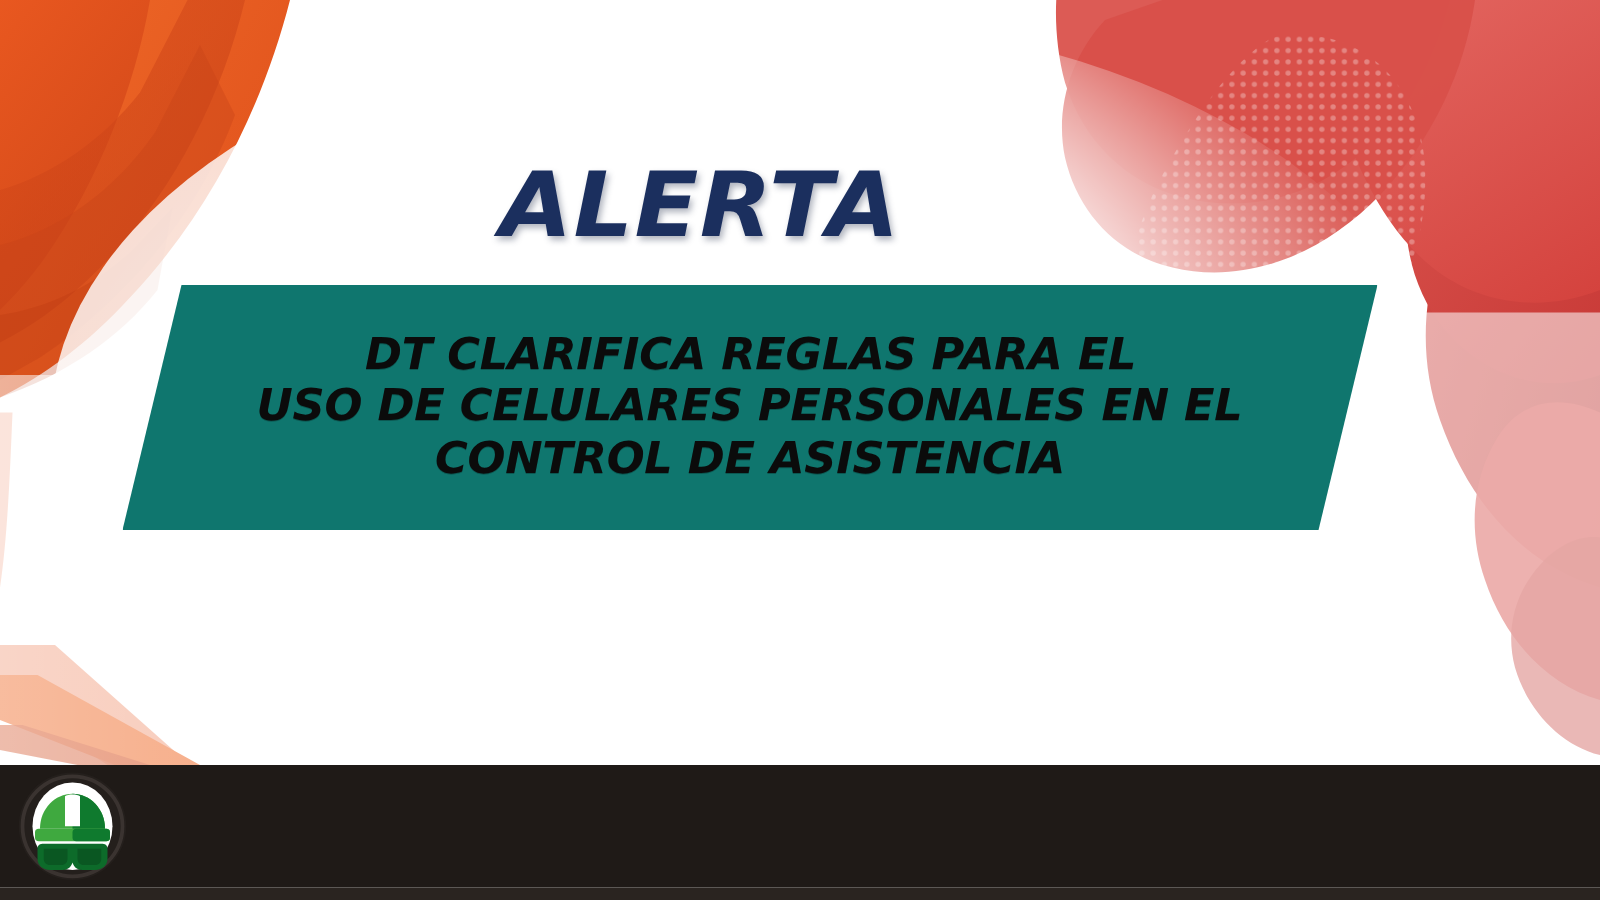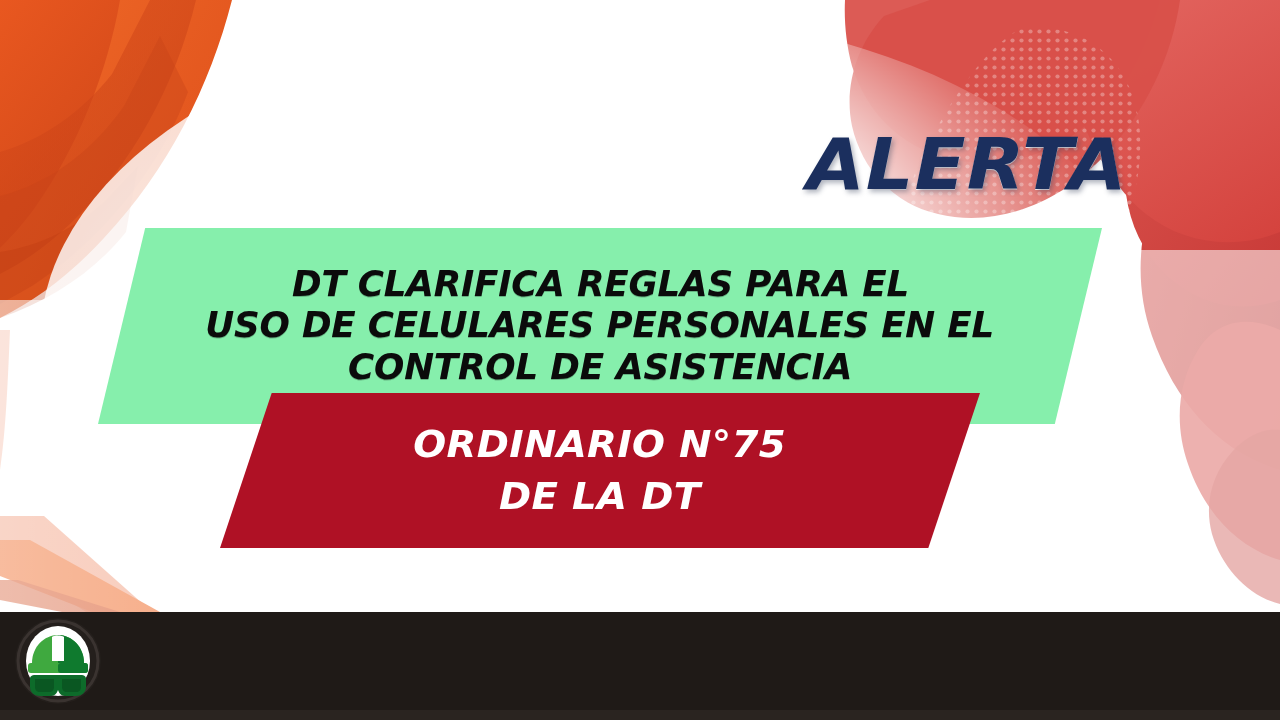--- a/index.html
+++ b/index.html
@@ -35,21 +35,21 @@
     inset: 0;
     z-index: 5;
   }
 
   
   .alerta-wrap {
     position: absolute;
     top: 128px;
     left: 0;
     width: 1121px;
-    text-align: right;
+    text-align: center;
   }
   .alerta {
     display: inline-block;
     font-family: "DejaVu Sans", sans-serif;
     font-weight: 700;
     font-style: italic;
     font-size: 72px;
     line-height: 1;
     letter-spacing: 1px;
     color: #1b2f5e;
@@ -58,21 +58,21 @@
     transform: scaleX(1.04);
   }
 
   
   .yellow-banner {
     position: absolute;
     top: 228px;
     left: 98px;
     width: 1004px;
     height: 196px;
-    background: #86efac;
+    background: #0f766e;
     clip-path: polygon(4.7% 0%, 100% 0%, 95.3% 100%, 0% 100%);
     box-shadow: 0 2px 6px rgba(0,0,0,0.05);
   }
   .yellow-lines {
     position: absolute;
     inset: 0;
     display: flex;
     flex-direction: column;
     align-items: center;
     justify-content: center;
@@ -263,26 +263,20 @@
     </div>
 
     <div class="yellow-banner">
       <div class="yellow-lines">
         <div class="yl">DT CLARIFICA REGLAS PARA EL</div>
         <div class="yl">USO DE CELULARES PERSONALES EN EL</div>
         <div class="yl">CONTROL DE ASISTENCIA</div>
       </div>
     </div>
 
-    <div class="red-banner">
-      <div class="red-lines">
-        <div class="rl">ORDINARIO N°75</div>
-        <div class="rl">DE LA DT</div>
-      </div>
-    </div>
 
   </div>
 
   <div class="footer"></div>
   <div class="footer-strip"></div>
 
   <svg class="logo" viewBox="0 0 88 88" xmlns="http://www.w3.org/2000/svg">
     <circle cx="44" cy="44" r="43" fill="#241f1c"></circle>
     <circle cx="44" cy="44" r="40" fill="none" stroke="#3a3330" stroke-width="3"></circle>
     <ellipse cx="44" cy="44" rx="32" ry="35" fill="#ffffff"></ellipse>

